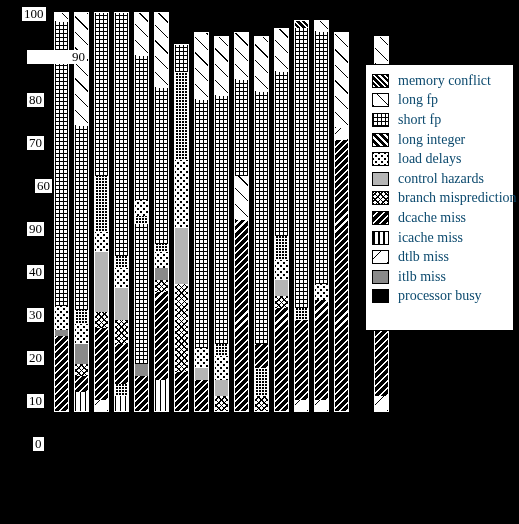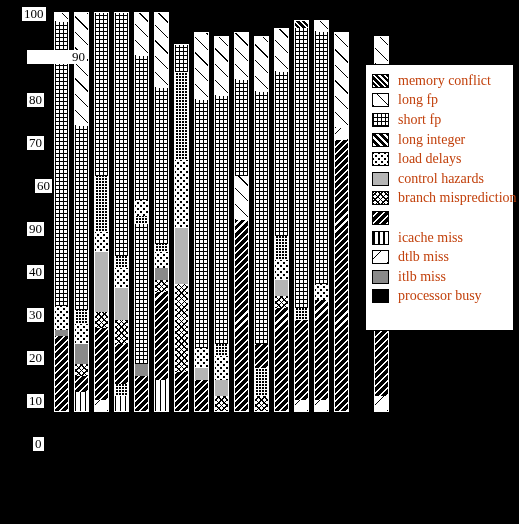--- a/index.html
+++ b/index.html
@@ -63,21 +63,21 @@
     background-image:repeating-linear-gradient(-45deg,#000 0 1px,#fff 1px 13px);}
   .p-itlb-miss{background-color:#8a8a8a;background-image:none;}
   .p-processor-busy{background-color:#000;background-image:none;}
 
   
   #legend{position:absolute;background:#fff;border:1px solid #000;
           box-sizing:border-box;}
   .legend-row{display:flex;align-items:center;height:19.6px;padding-left:6px;}
   .legend-swatch{width:17px;height:14px;border:1px solid #000;box-sizing:border-box;
                  flex:0 0 auto;}
-  .legend-label{margin-left:9px;font-size:14px;color:#c2410c;
+  .legend-label{margin-left:9px;font-size:14px;color:#0c4a6e;
                 font-family:"Liberation Serif",serif;white-space:nowrap;}
 </style>
 </head>
 <body>
 
 <div id="chart-root">
   <div class="plot" id="plot">
       <div class="bar" style="left: 54px; bottom: 48px;">
         <div class="seg p-long-fp first" style="height: 10px;"></div>
         <div class="seg p-short-fp" style="height: 284px;"></div>
@@ -245,20 +245,21 @@
       <div class="legend-row">
         <div class="legend-swatch p-control-hazards"></div>
         <span class="legend-label">control hazards</span>
       </div>
       <div class="legend-row">
         <div class="legend-swatch p-branch-misprediction"></div>
         <span class="legend-label">branch misprediction</span>
       </div>
       <div class="legend-row">
         <div class="legend-swatch p-dcache-miss"></div>
+        <span class="legend-label">dcache miss</span>
       </div>
       <div class="legend-row">
         <div class="legend-swatch p-icache-miss"></div>
         <span class="legend-label">icache miss</span>
       </div>
       <div class="legend-row">
         <div class="legend-swatch p-dtlb-miss"></div>
         <span class="legend-label">dtlb miss</span>
       </div>
       <div class="legend-row">

